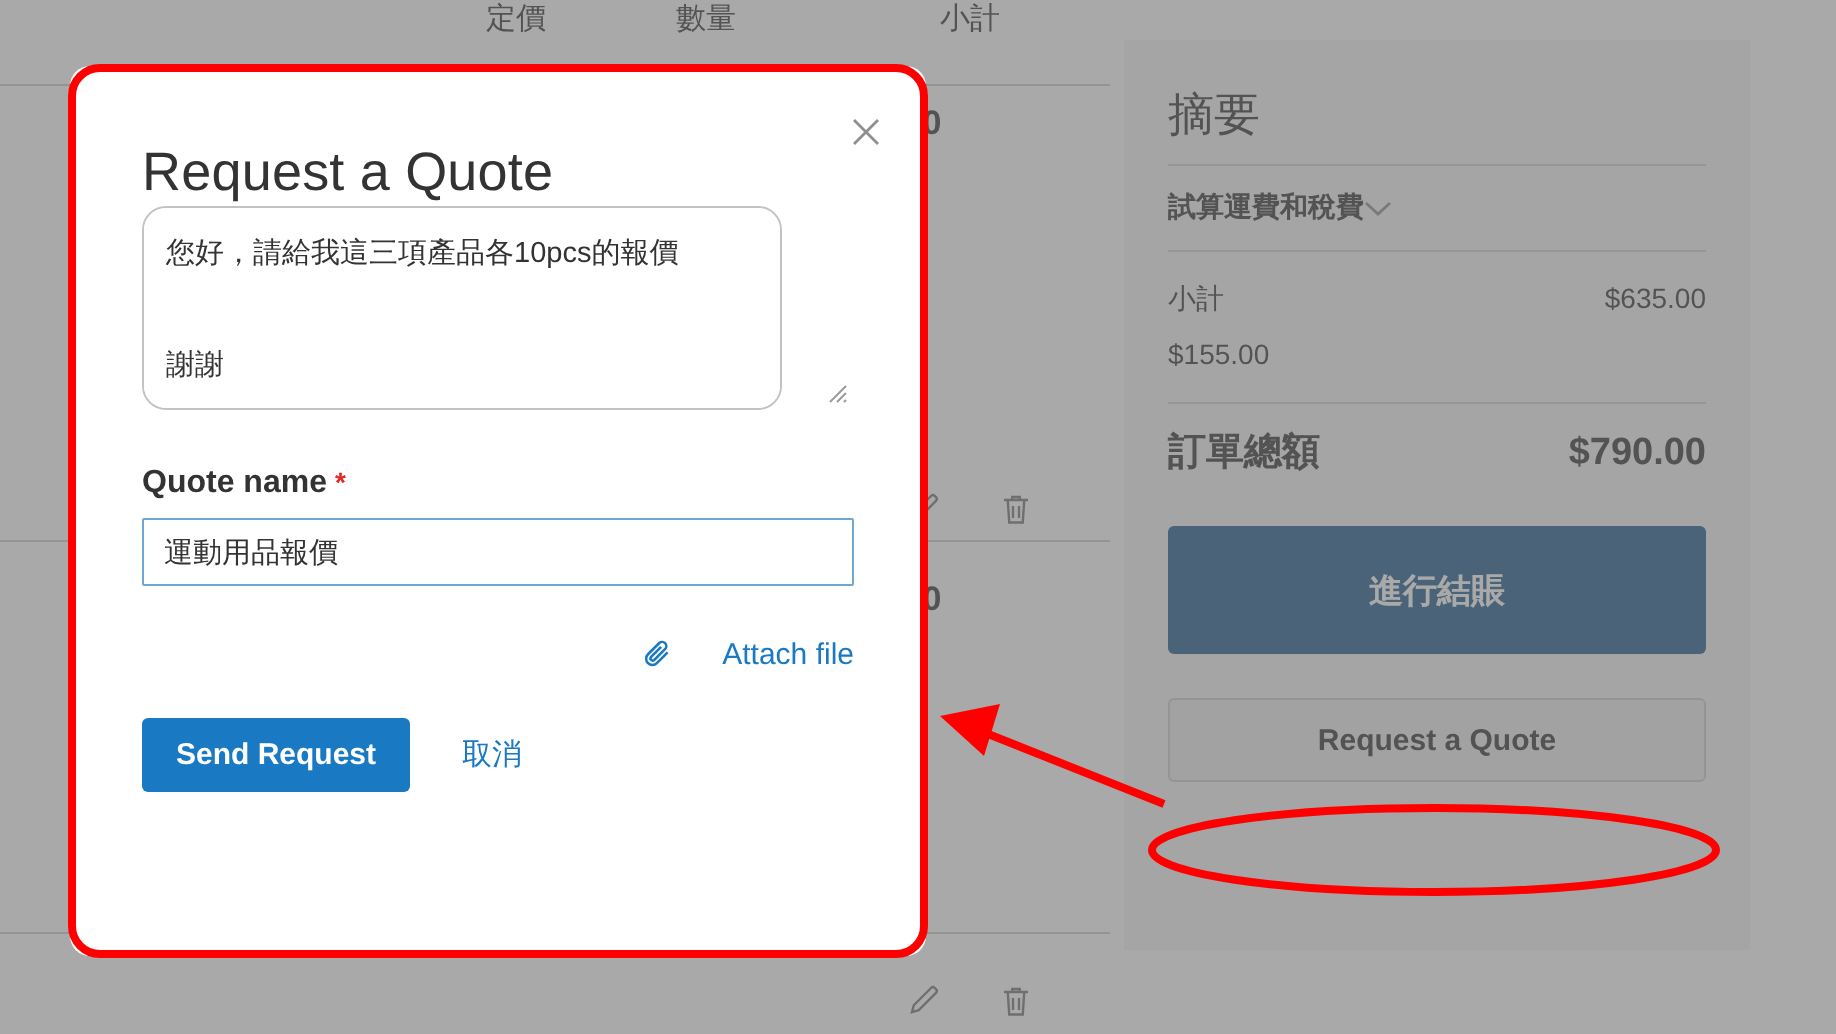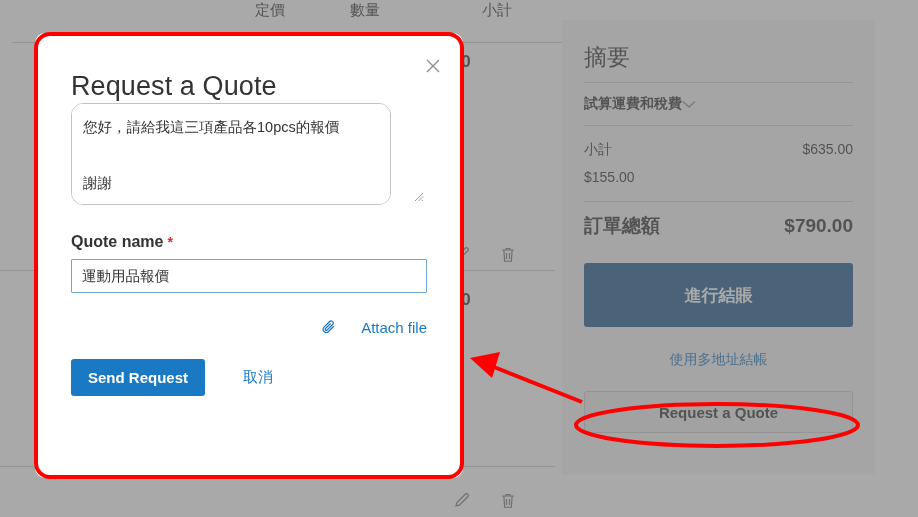--- a/index.html
+++ b/index.html
@@ -21,21 +21,21 @@
 
   
   .page-under {
     position: absolute;
     inset: 0;
     background: #ffffff;
   }
 
   .cart-head {
     position: absolute;
-    left: 12px; top: 0;
+    left: 0; top: 0;
     width: 555px; height: 43px;
     border-bottom: 1px solid #cccccc;
   }
   .cart-head .col {
     position: absolute;
     top: 0;
     font-size: 15px;
     color: #333333;
     line-height: 20px;
   }
@@ -273,21 +273,21 @@
     font-size: 15px;
     text-decoration: none;
     cursor: pointer;
   }
   .clip { width: 15px; height: 15px; color: #1979c3; transform: rotate(0deg); }
   .clip svg { display: block; }
 
   .actions {
     display: flex;
     align-items: center;
-    gap: 38px;
+    gap: 26px;
     margin-top: 23px;
   }
   .send-btn {
     background: #1979c3;
     color: #ffffff;
     border: none;
     border-radius: 3px;
     height: 37px;
     padding: 0 17px;
     font-size: 15px;
@@ -376,21 +376,20 @@
           <span class="val">$155.00</span>
         </div>
         <div class="tot-hr"></div>
         <div class="grand">
           <span>訂單總額</span>
           <span>$790.00</span>
         </div>
       </div>
 
       <button class="checkout-btn">進行結賬</button>
-      <a class="multi-link">使用多地址結帳</a>
       <button class="rfq-btn">Request a Quote</button>
     </div>
   </div>
 
   <div class="dim"></div>
 
   <div class="modal">
 
     <button class="modal-close">
       <svg width="22" height="22" viewBox="0 0 22 22" fill="none" stroke="currentColor" stroke-width="1.4">

